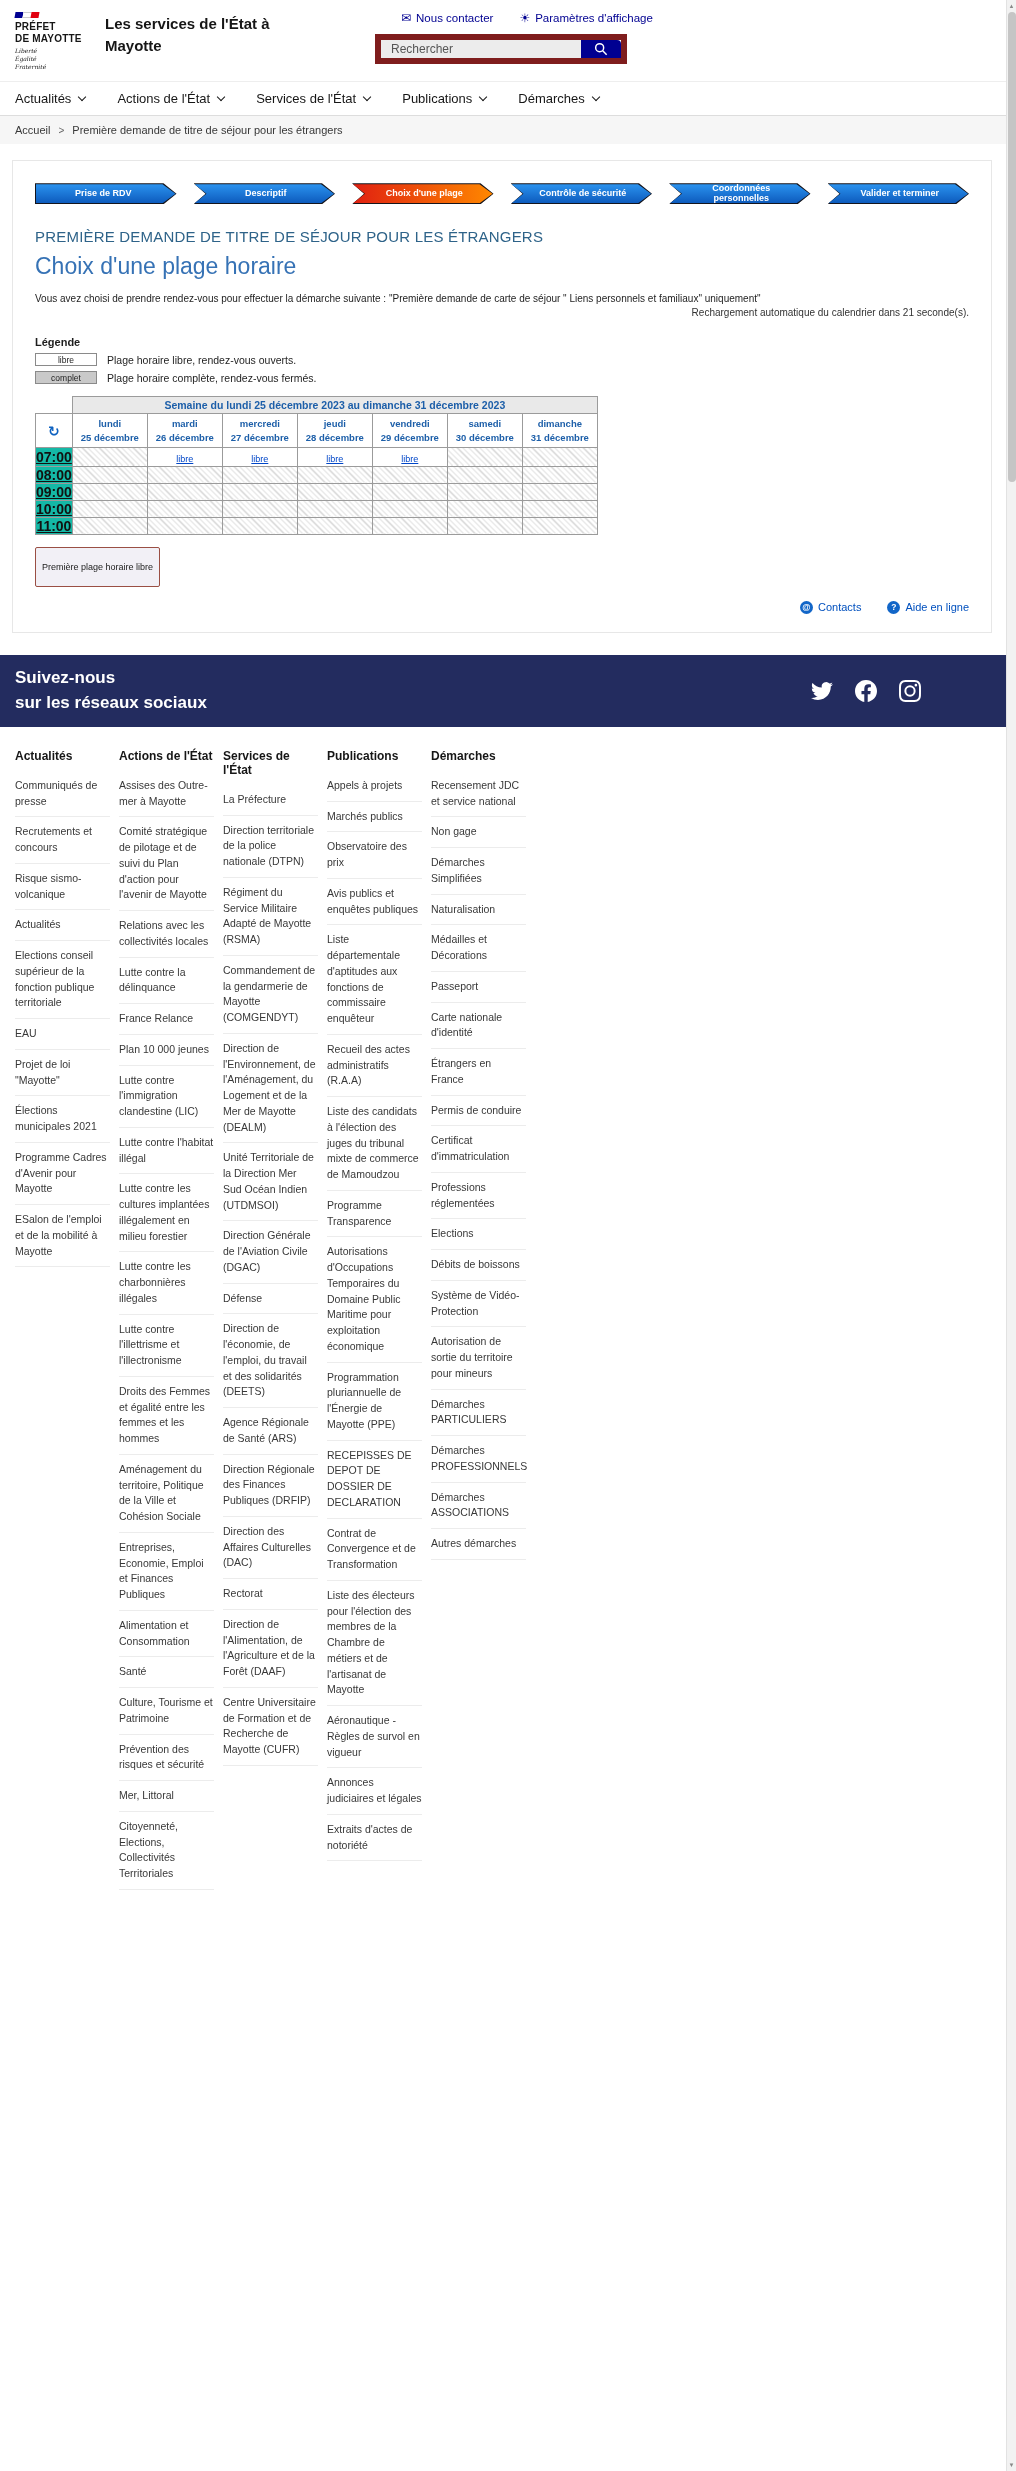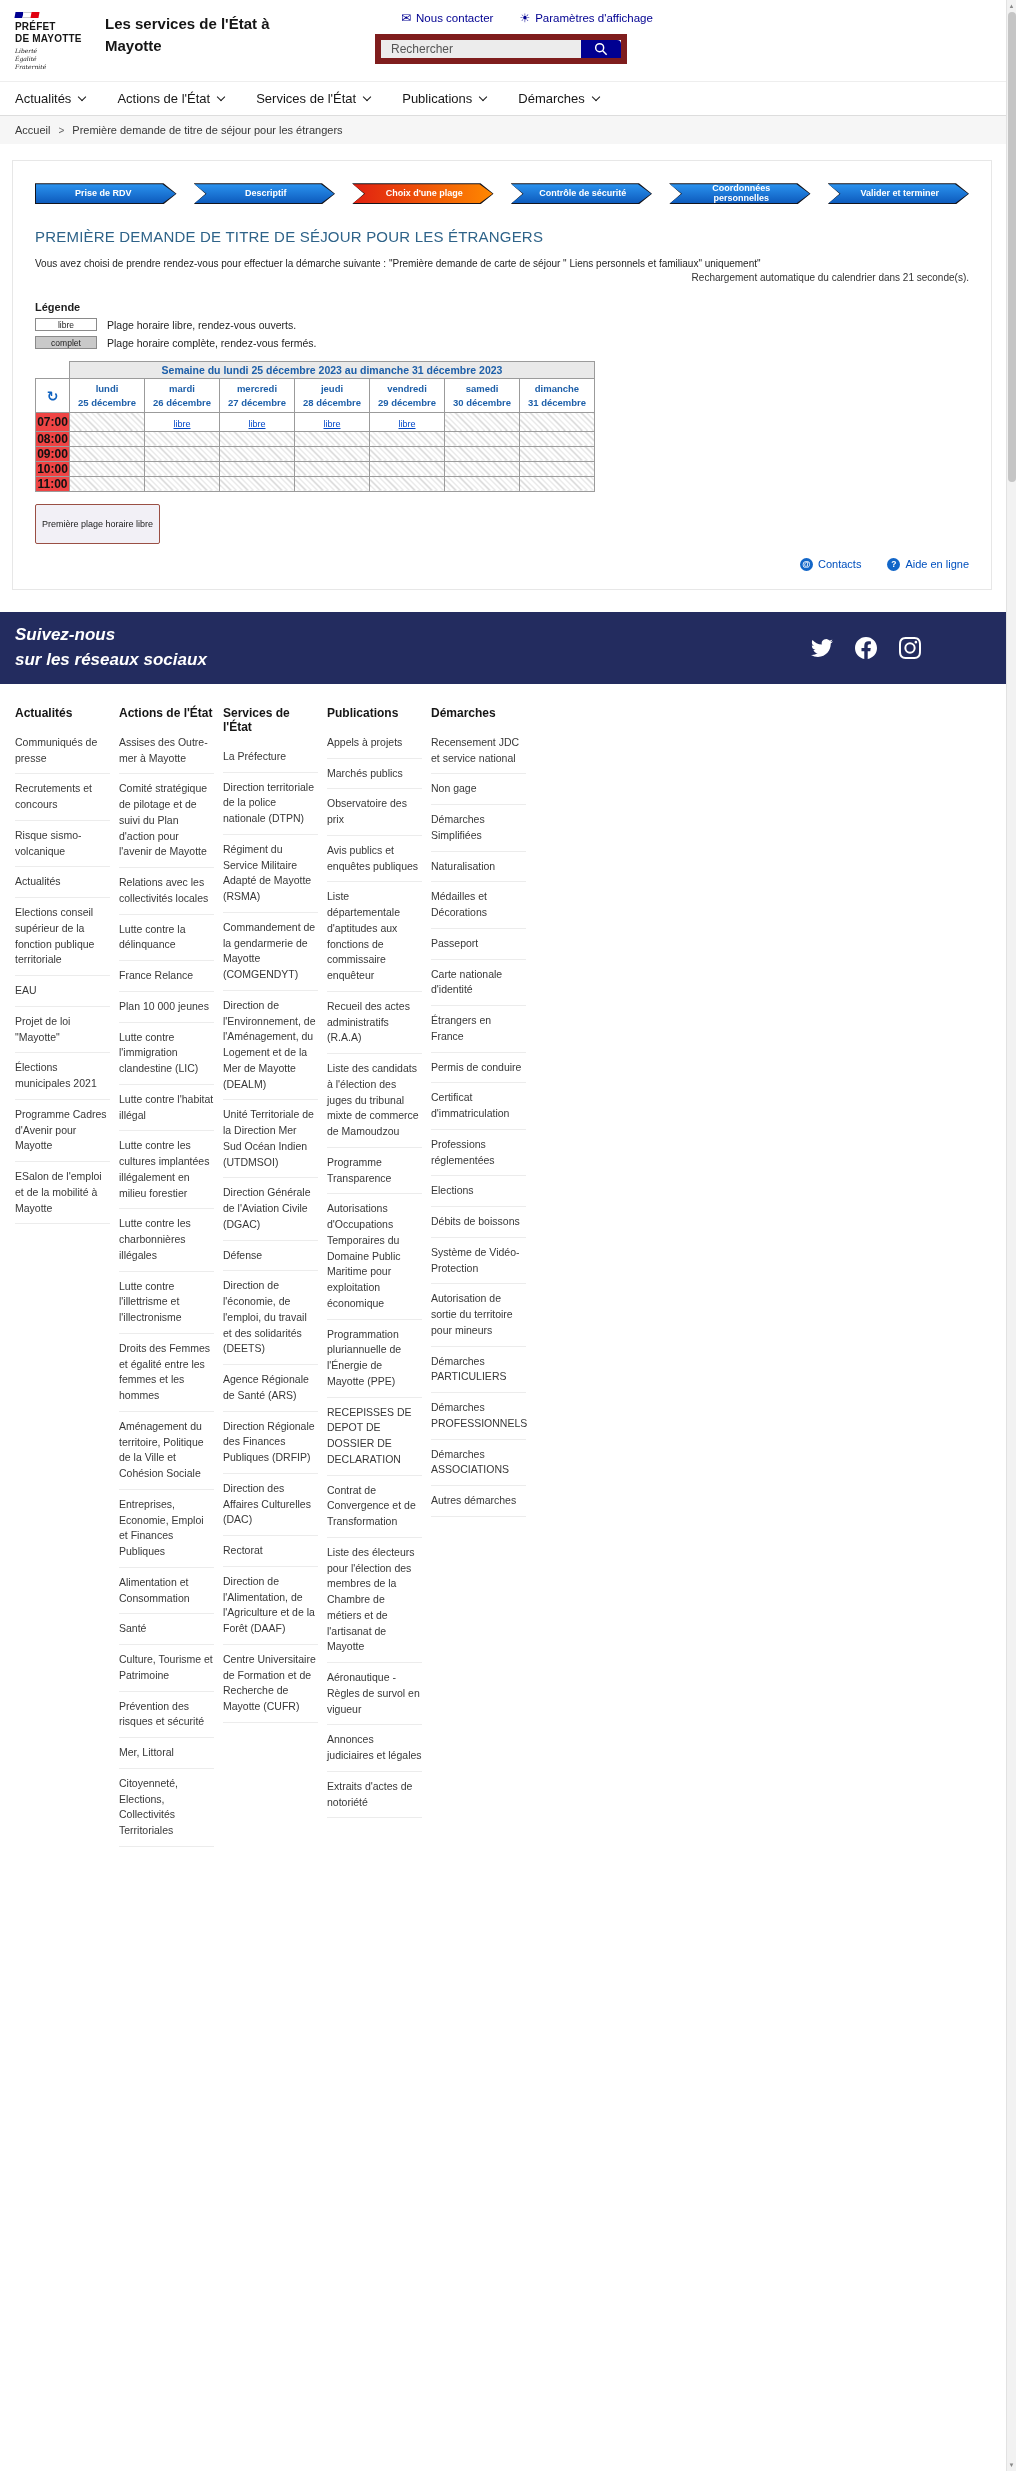--- a/index.html
+++ b/index.html
@@ -65,34 +65,34 @@
   .legend-box.unavailable { background-image:var(--hatch); }
   .legend-desc { font-size:10.5px; margin-left:10px; }
 
   .calendar { border-collapse:collapse; margin-top:12px; }
   .calendar th,.calendar td { border:1px solid #9b9b9b; }
   .corner { border:none !important; background:#fff; width:34px; }
   .week-title { background:#e9e9e9; color:#1d5fa9; font-size:10.5px; font-weight:bold; height:17px; padding:1px 4px; }
   .refresh-cell { background:#fff; text-align:center; width:34px; }
   .refresh-icon { color:#0f62c0; font-size:14px; font-weight:bold; cursor:pointer; display:inline-block; line-height:1; }
   .day-head { width:75px; background:#fff; color:#1d5fa9; font-size:9.5px; font-weight:bold; text-align:center; padding:3px 2px; line-height:1.4; }
-  .time-cell { background:#ef4444; font-size:12px; font-weight:bold; text-align:center; height:15px; color:#111; }
+  .time-cell { background:#14b8a6; font-size:14px; font-weight:bold; text-align:center; height:15px; color:#111;text-decoration:underline; }
   td.slot { height:15px; width:75px; }
   td.slot.na { background-image:var(--hatch2); background-color:#fff; }
   td.slot.free { text-align:center; background:#fff; }
   .libre-link { color:#0046c8; font-size:9px; text-decoration:underline; cursor:pointer; }
 
   .first-free-btn { margin-top:12px; font-size:9px; padding:14px 6px; background:#f2f0f6; border:1px solid #9a4f44; color:#222; cursor:pointer; font-family:inherit; border-radius:2px; }
   .help-links { margin-top:14px; display:flex; justify-content:flex-end; gap:26px; font-size:11px; }
   .help-link { color:#0050be; text-decoration:none; display:flex; align-items:center; gap:5px; cursor:pointer; }
   .badge-icon { width:13px; height:13px; border-radius:50%; background:#1266c8; color:#fff; font-size:8.5px; line-height:13px; text-align:center; font-weight:bold; flex:0 0 13px; }
 
   
   .social-band { margin-top:22px; height:72px; background:#232c5f; display:flex; align-items:center; justify-content:space-between; padding:0 85px 0 15px; }
-  .social-title { color:#fff; font-size:17px; font-weight:bold; line-height:1.45;font-style:italic; }
+  .social-title { color:#fff; font-size:17px; font-weight:bold; line-height:1.45; }
   .social-icons { display:flex; gap:22px; align-items:center; }
   .social-icons a { display:inline-flex; cursor:pointer; }
 
   
   .site-footer { background:#fff; padding:22px 15px 60px; display:flex; gap:9px; align-items:flex-start; }
   .f-col { width:95px; }
   .f-title { font-size:12px; font-weight:bold; color:#161616; margin-bottom:8px; }
   .f-link { display:block; font-size:10.5px; color:#383838; padding:7px 0; border-bottom:1px solid #ececec; line-height:1.5; text-decoration:none; cursor:pointer; }
 
   
@@ -205,20 +205,21 @@
           <span class="step-label">Coordonnées personnelles</span>
         </div>
         <div class="step">
           <span class="step-bg"></span>
           <span class="step-fill"></span>
           <span class="step-label">Valider et terminer</span>
         </div>
       </div>
 
     <div class="category-title">PREMIÈRE DEMANDE DE TITRE DE SÉJOUR POUR LES ÉTRANGERS</div>
+    <h1 class="page-heading">Choix d'une plage horaire</h1>
 
     <p class="intro">Vous avez choisi de prendre rendez-vous pour effectuer la démarche suivante : "Première demande de carte de séjour " Liens personnels et familiaux" uniquement"</p>
     <p class="reload">Rechargement automatique du calendrier dans 21  seconde(s).</p>
 
     <div class="legend-title">Légende</div>
     <div id="legend-rows">
         <div class="legend-row">
           <span class="legend-box free">libre</span>
           <span class="legend-desc">Plage horaire libre, rendez-vous ouverts.</span>
         </div>

